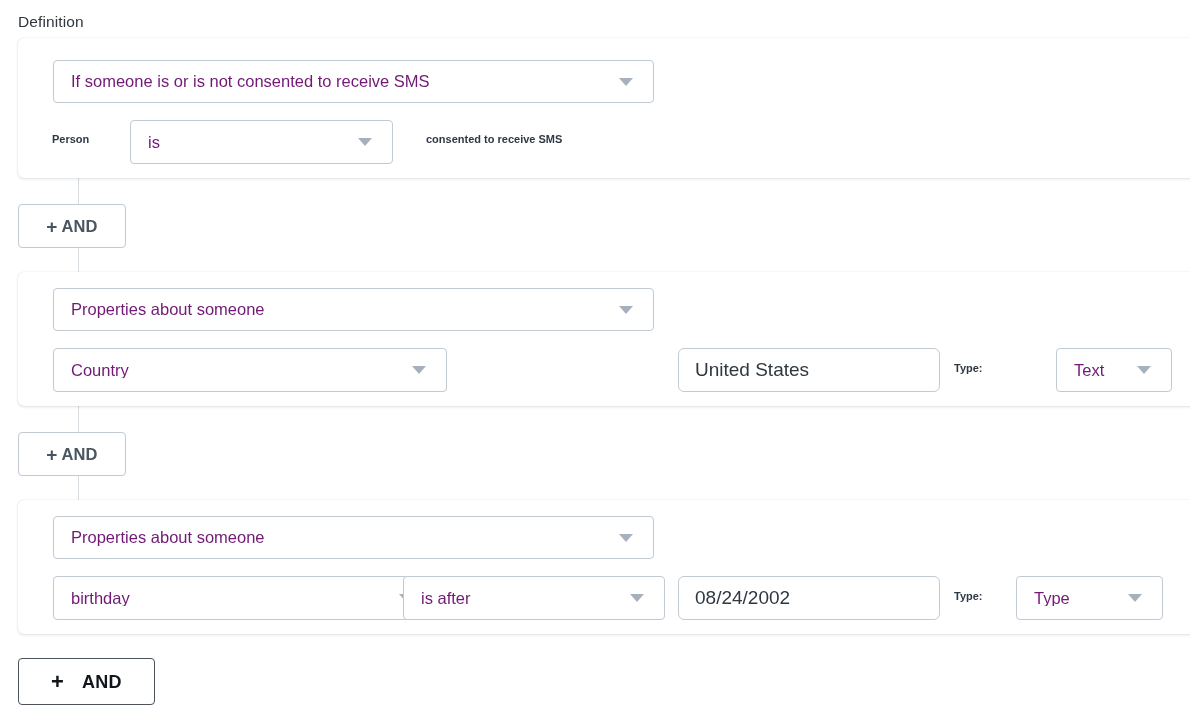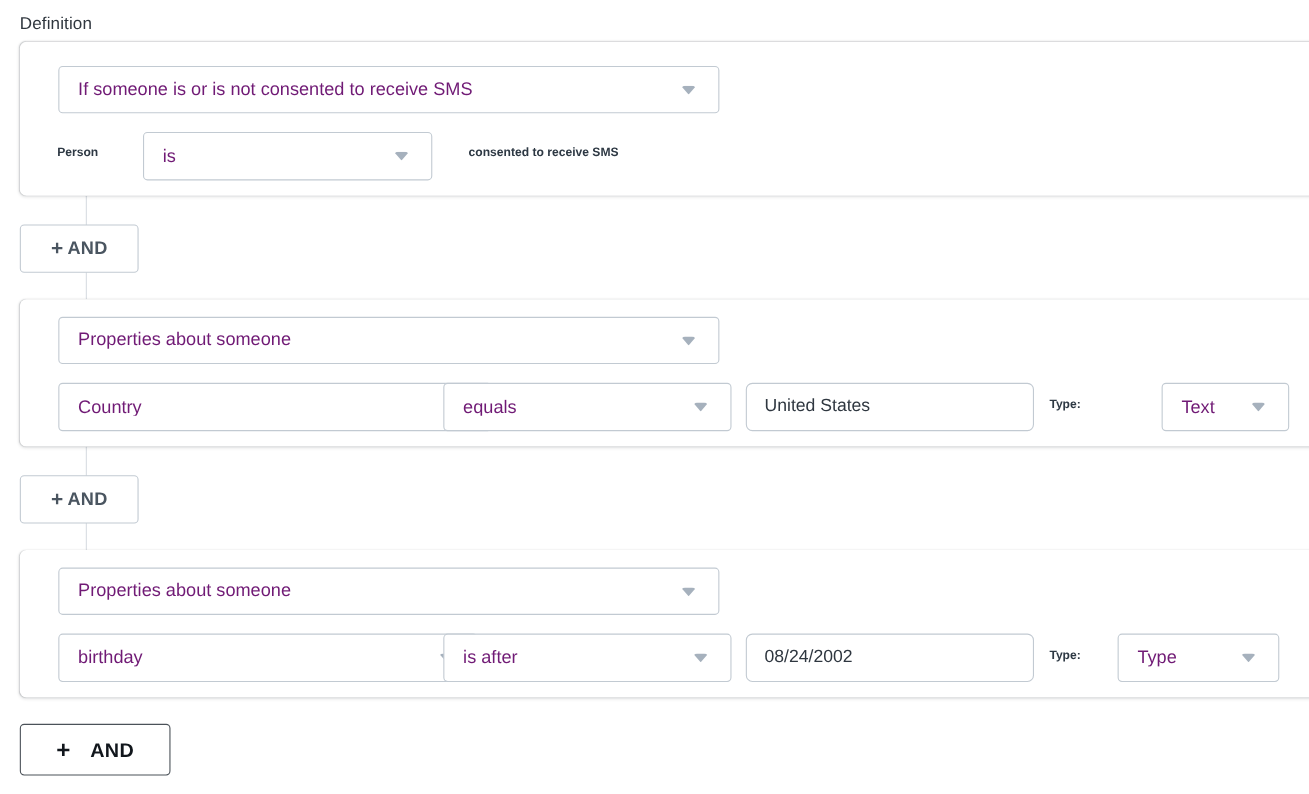--- a/index.html
+++ b/index.html
@@ -1,15 +1,15 @@
 <!DOCTYPE html>
 <html><head>
 <meta charset="utf-8">
 <style>
-  * { box-sizing: border-box; border-radius: 25px; }
+  * { box-sizing: border-box; }
   html, body {
     margin: 0;
     padding: 0;
     background: #ffffff;
     width: 1190px;
     height: 722px;
     overflow: hidden;
     font-family: "Liberation Sans", sans-serif;
     -webkit-font-smoothing: antialiased;
   }
@@ -88,21 +88,21 @@
     border-left: 7px solid transparent;
     border-right: 7px solid transparent;
     border-top: 8px solid #a6b1bd;
   }
 
   .text-input {
     position: absolute;
     background: #ffffff;
     border: 1px solid #c2cad2;
     border-radius: 6px;
-    font-size: 16px;
+    font-size: 19px;
     color: #2f3740;
     padding: 0 16px;
     outline: none;
     font-family: "Liberation Sans", sans-serif;
   }
 
   .inline-label {
     position: absolute;
     font-size: 11px;
     font-weight: bold;
@@ -212,24 +212,20 @@
       <div class="select-shell" style="left:35px; top:16px; width:601px; height:43px;">
         <span class="sel-text">Properties about someone</span>
         <span class="caret"></span>
       </div>
 
       <div class="select-shell" style="left:35px; top:76px; width:394px; height:44px;">
         <span class="sel-text">Country</span>
         <span class="caret"></span>
       </div>
 
-      <div class="select-shell" style="left:385px; top:76px; width:262px; height:44px;">
-        <span class="sel-text">equals</span>
-        <span class="caret"></span>
-      </div>
 
       <input class="text-input" type="text" style="left: 660px; top: 76px; width: 262px; height: 44px;" value="United States">
 
       <div class="inline-label" style="left:936px; top:91px;">Type:</div>
 
       <div class="select-shell" style="left:998px; top:76px; width:116px; height:44px;margin-left:40px;">
         <span class="sel-text">Text</span>
         <span class="caret"></span>
       </div>
 

